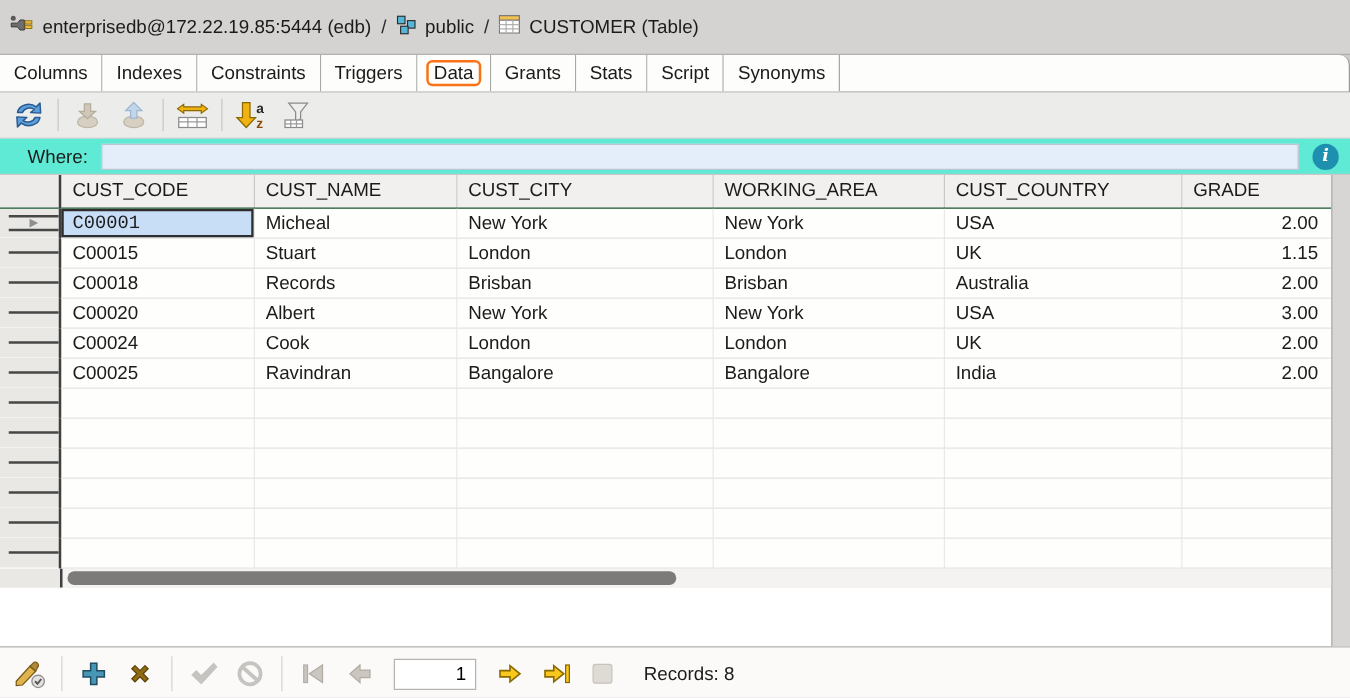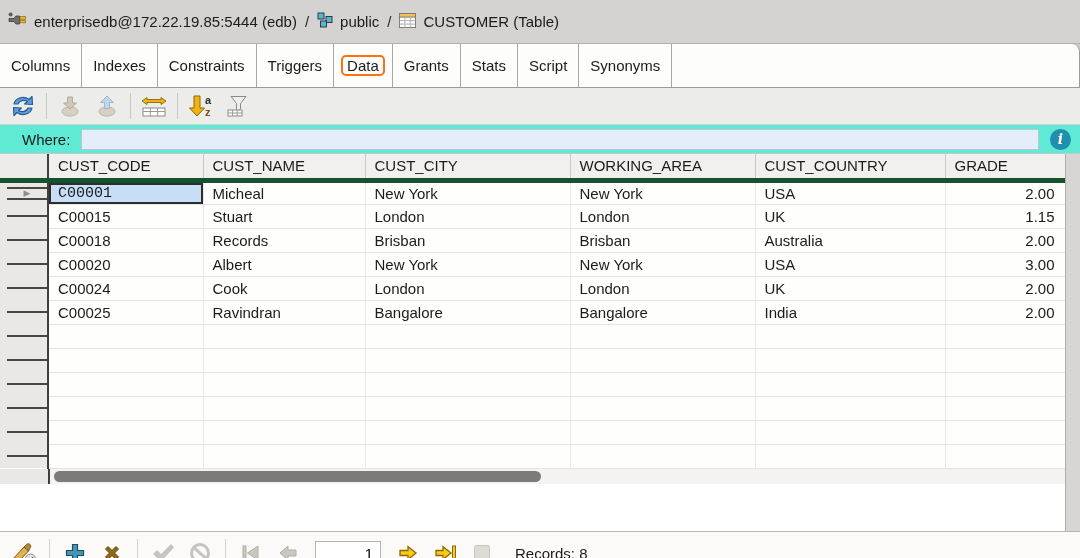--- a/index.html
+++ b/index.html
@@ -7,21 +7,21 @@
   body {
     font-family:"Liberation Sans","DejaVu Sans",sans-serif;
     font-size:15px; color:#1b1b1b; background:#cdcbca;
   }
   
   .titlebar { height:44px; background:#d5d3d1; border-bottom:1px solid #b2b0ae;
     display:flex; align-items:center; padding-left:8px; gap:7px; }
   .titlebar .sep { color:#2a2a2a; padding:0 1px; }
   .titlebar .crumb { white-space:nowrap; }
   
-  .tabbar { height:44px; background:#fdfdfc; border-bottom:1px solid #9c9c9a;
+  .tabbar { height:30px; background:#fdfdfc; border-bottom:1px solid #9c9c9a;
     border-right:1px solid #9c9c9a; border-top-right-radius:8px;
     display:flex; align-items:stretch; }
   .tab { padding:0 11px; display:flex; align-items:center;
     border-right:1px solid #a8a8a6; background:#fdfdfc; cursor:default; }
   .tab.active .tab-label { border:2px solid #f97316; border-radius:5px;
     padding:0 4px; margin:0 -4px; }
   
   .toolbar { height:37px; background:#ececea; border-bottom:1px solid #d2d1cf;
     display:flex; align-items:center; padding-left:6px; gap:3px; }
   .tbtn { width:34px; height:30px; display:flex; align-items:center; justify-content:center; }
@@ -33,21 +33,21 @@
     font:14px "Liberation Sans",sans-serif; padding:0 6px; outline:none; }
   .infobtn { width:21px; height:21px; border-radius:50%; background:#1e8fae;
     color:#fff; display:flex; align-items:center; justify-content:center;
     font:italic bold 14px "DejaVu Serif",serif; flex:0 0 auto; }
   
   .grid { display:flex; background:#fff; height:377px; }
   .gridmain { width:1065px; }
   table { border-collapse:collapse; table-layout:fixed; width:1065px; }
   th,td { overflow:hidden; white-space:nowrap; }
   thead th { height:26px; background:#f1f0ee; font-weight:normal; text-align:left;
-    padding-left:9px; border-right:1px solid #c9c8c6; border-bottom:5px solid #14532d; }
+    padding-left:9px; border-right:1px solid #c9c8c6; border-bottom:1px solid #14532d; }
   thead th.corner { padding:0; border-right:2px solid #3f3f3f; background:#ecebe9; }
   tbody td { height:24px; background:#fefefd; padding-left:9px;
     border-right:1px solid #eae9e7; border-bottom:1px solid #e5e4e2; }
   tbody td.num { text-align:right; padding-right:10px; }
   tbody td.sel { background:#c8def6; box-shadow:inset 0 0 0 2px #2e2e30;font-family:Liberation Mono, monospace; }
   th.rowhead { background:#e9e8e5; border-right:2px solid #3f3f3f; padding:0; }
   .rhi { height:100%; margin-left:7px; border-bottom:2px solid #474747;
     display:flex; align-items:center; justify-content:center; }
   tr.firstrow .rhi { border-top:2px solid #474747; }
   .marker { color:#8f8f8f; font-size:9px; line-height:1; }

